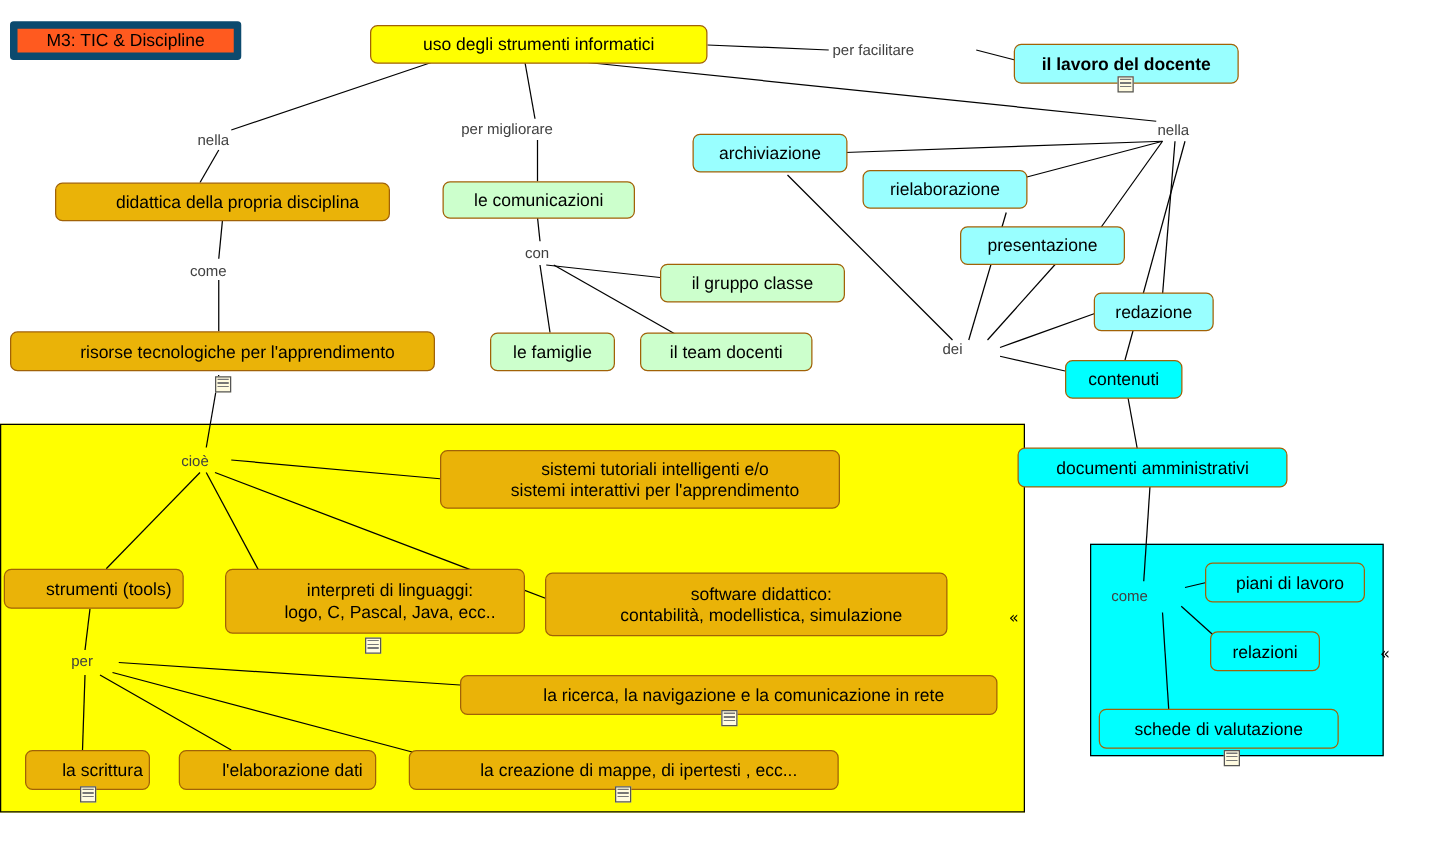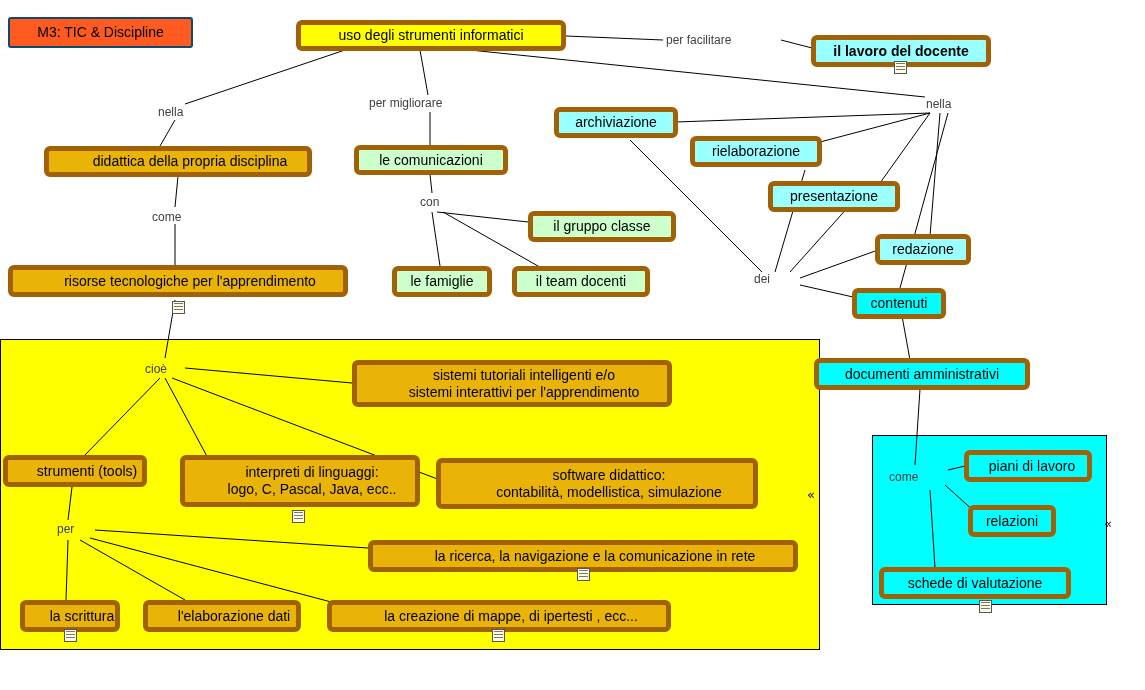--- a/index.html
+++ b/index.html
@@ -23,21 +23,21 @@
     height: 690px;
     pointer-events: none;
   }
   .region {
     position: absolute;
     box-sizing: border-box;
   }
   .node {
     position: absolute;
     box-sizing: border-box;
-    border: 5px solid #a16207;
+    border: 1px solid #a16207;
     border-radius: 6px;
     font-size: 14px;
     line-height: 17px;
     color: #000000;
     text-align: center;
     display: flex;
     align-items: center;
     justify-content: center;
     padding: 3px 8px;
     white-space: pre;
@@ -45,21 +45,21 @@
   .label {
     position: absolute;
     font-size: 12px;
     font-weight: normal;
     color: #404040;
     font-family: "Liberation Sans", sans-serif;
     white-space: pre;
   }
   .title-node {
     background: #ff5a1f;
-    border: 2px solid #0c4a6e;
+    border: 6px solid #0c4a6e;
     border-radius: 3px;
     font-size: 14px;
     color: #000000;
   }
   .yellow { background: #ffff00; }
   .paleyellow { background: #eab308; padding-left: 32px; }
   .green { background: #ccffcc; }
   .cyan { background: #99ffff; }
   .brightcyan { background: #00ffff; }
   .bigyellow {

